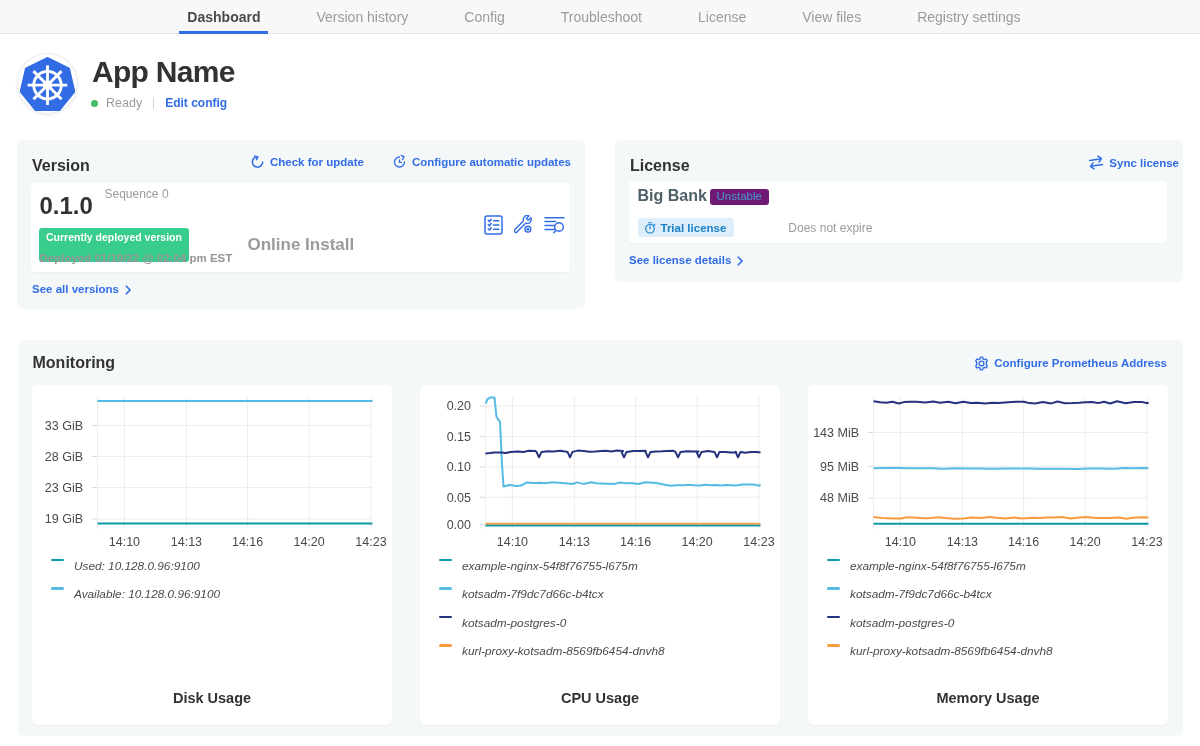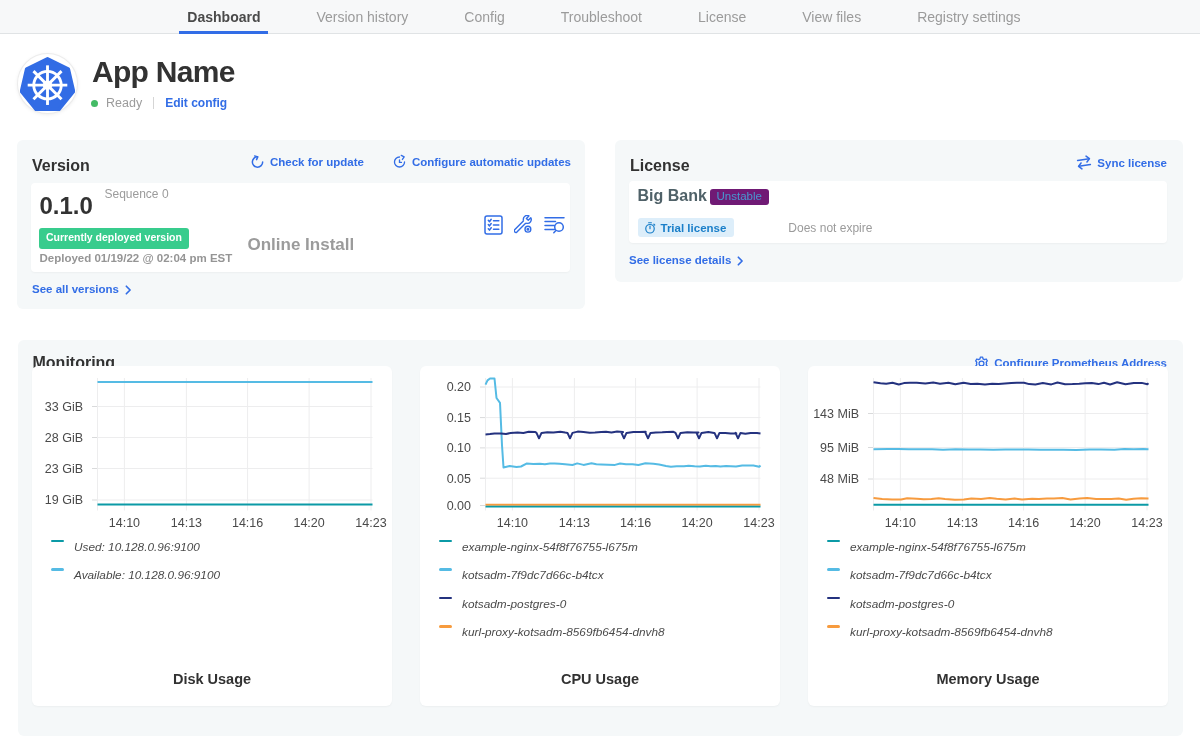--- a/index.html
+++ b/index.html
@@ -33,41 +33,41 @@
 .whitebox { position:absolute; background:#fff; border-radius:4px; box-shadow:0 1px 2px rgba(0,0,0,.04); }
 .bluelink { color:#326de6; font-weight:bold; font-size:11.5px; display:flex; align-items:center; }
 .bluelink svg { margin-right:5px; }
 
 
 #vc-links { position:absolute; right:14px; top:14px; display:flex;gap:8px; }
 #vc-links .bluelink { margin-left:20px; }
 #vc-box { left:13.5px; top:42.5px; width:539px; height:89.5px; }
 #vc-version { position:absolute; left:9px; top:9px; font-size:24px; font-weight:bold; color:#323232; }
 #vc-seq { position:absolute; left:74px; top:4px; font-size:12px; color:#9b9b9b; }
-#vc-badge { position:absolute; left:8.5px; top:45px; height:21px; line-height:18.5px; padding:0 7px; background:#38cc8d; color:#fff; font-size:10.5px; font-weight:bold; border-radius:3px; }
+#vc-badge { position:absolute; left:8.5px; top:45px; height:34px; line-height:18.5px; padding:0 7px; background:#38cc8d; color:#fff; font-size:10.5px; font-weight:bold; border-radius:3px; }
 #vc-deployed { position:absolute; left:9px; top:69px; font-size:11.5px; color:#959595; font-weight:bold; }
 #vc-online { position:absolute; left:217px; top:44px; font-size:17px; color:#9b9b9b; font-weight:bold;margin-top:8px; }
 #vc-icons { position:absolute; left:453px; top:32px; display:flex; align-items:flex-start; }
 #vc-icons svg { margin-right:11px; }
 #vc-seeall { position:absolute; left:15px; top:143px; }
 
 
-#lc-sync { position:absolute; right:16px; top:15px; }
+#lc-sync { position:absolute; right:4px; top:15px; }
 #lc-box { left:13.5px; top:41px; width:538.5px; height:62px;text-align:center; }
 #lc-name { position:absolute; left:9px; top:6px; font-size:16px; font-weight:bold; color:#4f6168; }
 #lc-unstable { position:absolute; left:81px; top:8px; height:15.5px; line-height:15.5px; padding:0 7px; background:#701a75; color:#4898d0; font-size:11.5px; border-radius:3px; }
 #lc-row2 { position:absolute; left:9px; top:37px; display:flex; align-items:center;gap:46px; }
 #lc-trial { height:19px; display:flex; align-items:center; padding:0 8px 0 6px; background:#ddeefa; color:#1a7fc9; font-size:11.5px; font-weight:bold; border-radius:3px; }
 #lc-trial svg { margin-right:5px; }
 #lc-expire { margin-left:8px; font-size:12px; color:#9b9b9b; }
 #lc-details { position:absolute; left:14px; top:114px; }
 
 
 #mc-config { position:absolute; right:16px; top:16px; }
-.chartcard { position:absolute; top:26px; width:360px; height:340.5px; background:#fff; border-radius:6px; box-shadow:0 1px 2px rgba(0,0,0,.04); }
+.chartcard { position:absolute; top:45px; width:360px; height:340.5px; background:#fff; border-radius:6px; box-shadow:0 1px 2px rgba(0,0,0,.04); }
 #chart-disk { left:14.5px; }
 #chart-cpu { left:402.5px; }
 #chart-mem { left:790.5px; }
 .legend { position:absolute; left:18.5px; top:174px; }
 .legendrow { display:flex; align-items:flex-start; height:28.5px;font-style:italic; }
 .legendrow .dash { width:13px; height:2.6px; border-radius:2px; margin-right:10.5px; }
 .legendrow .ltext { font-size:11.8px; color:#4a4a4a; }
 .charttitle { position:absolute; left:0; width:360px; top:305px; text-align:center; font-size:14.5px; font-weight:bold; color:#323232; }
 
 .c-teal { background:#0b9aa6; }

